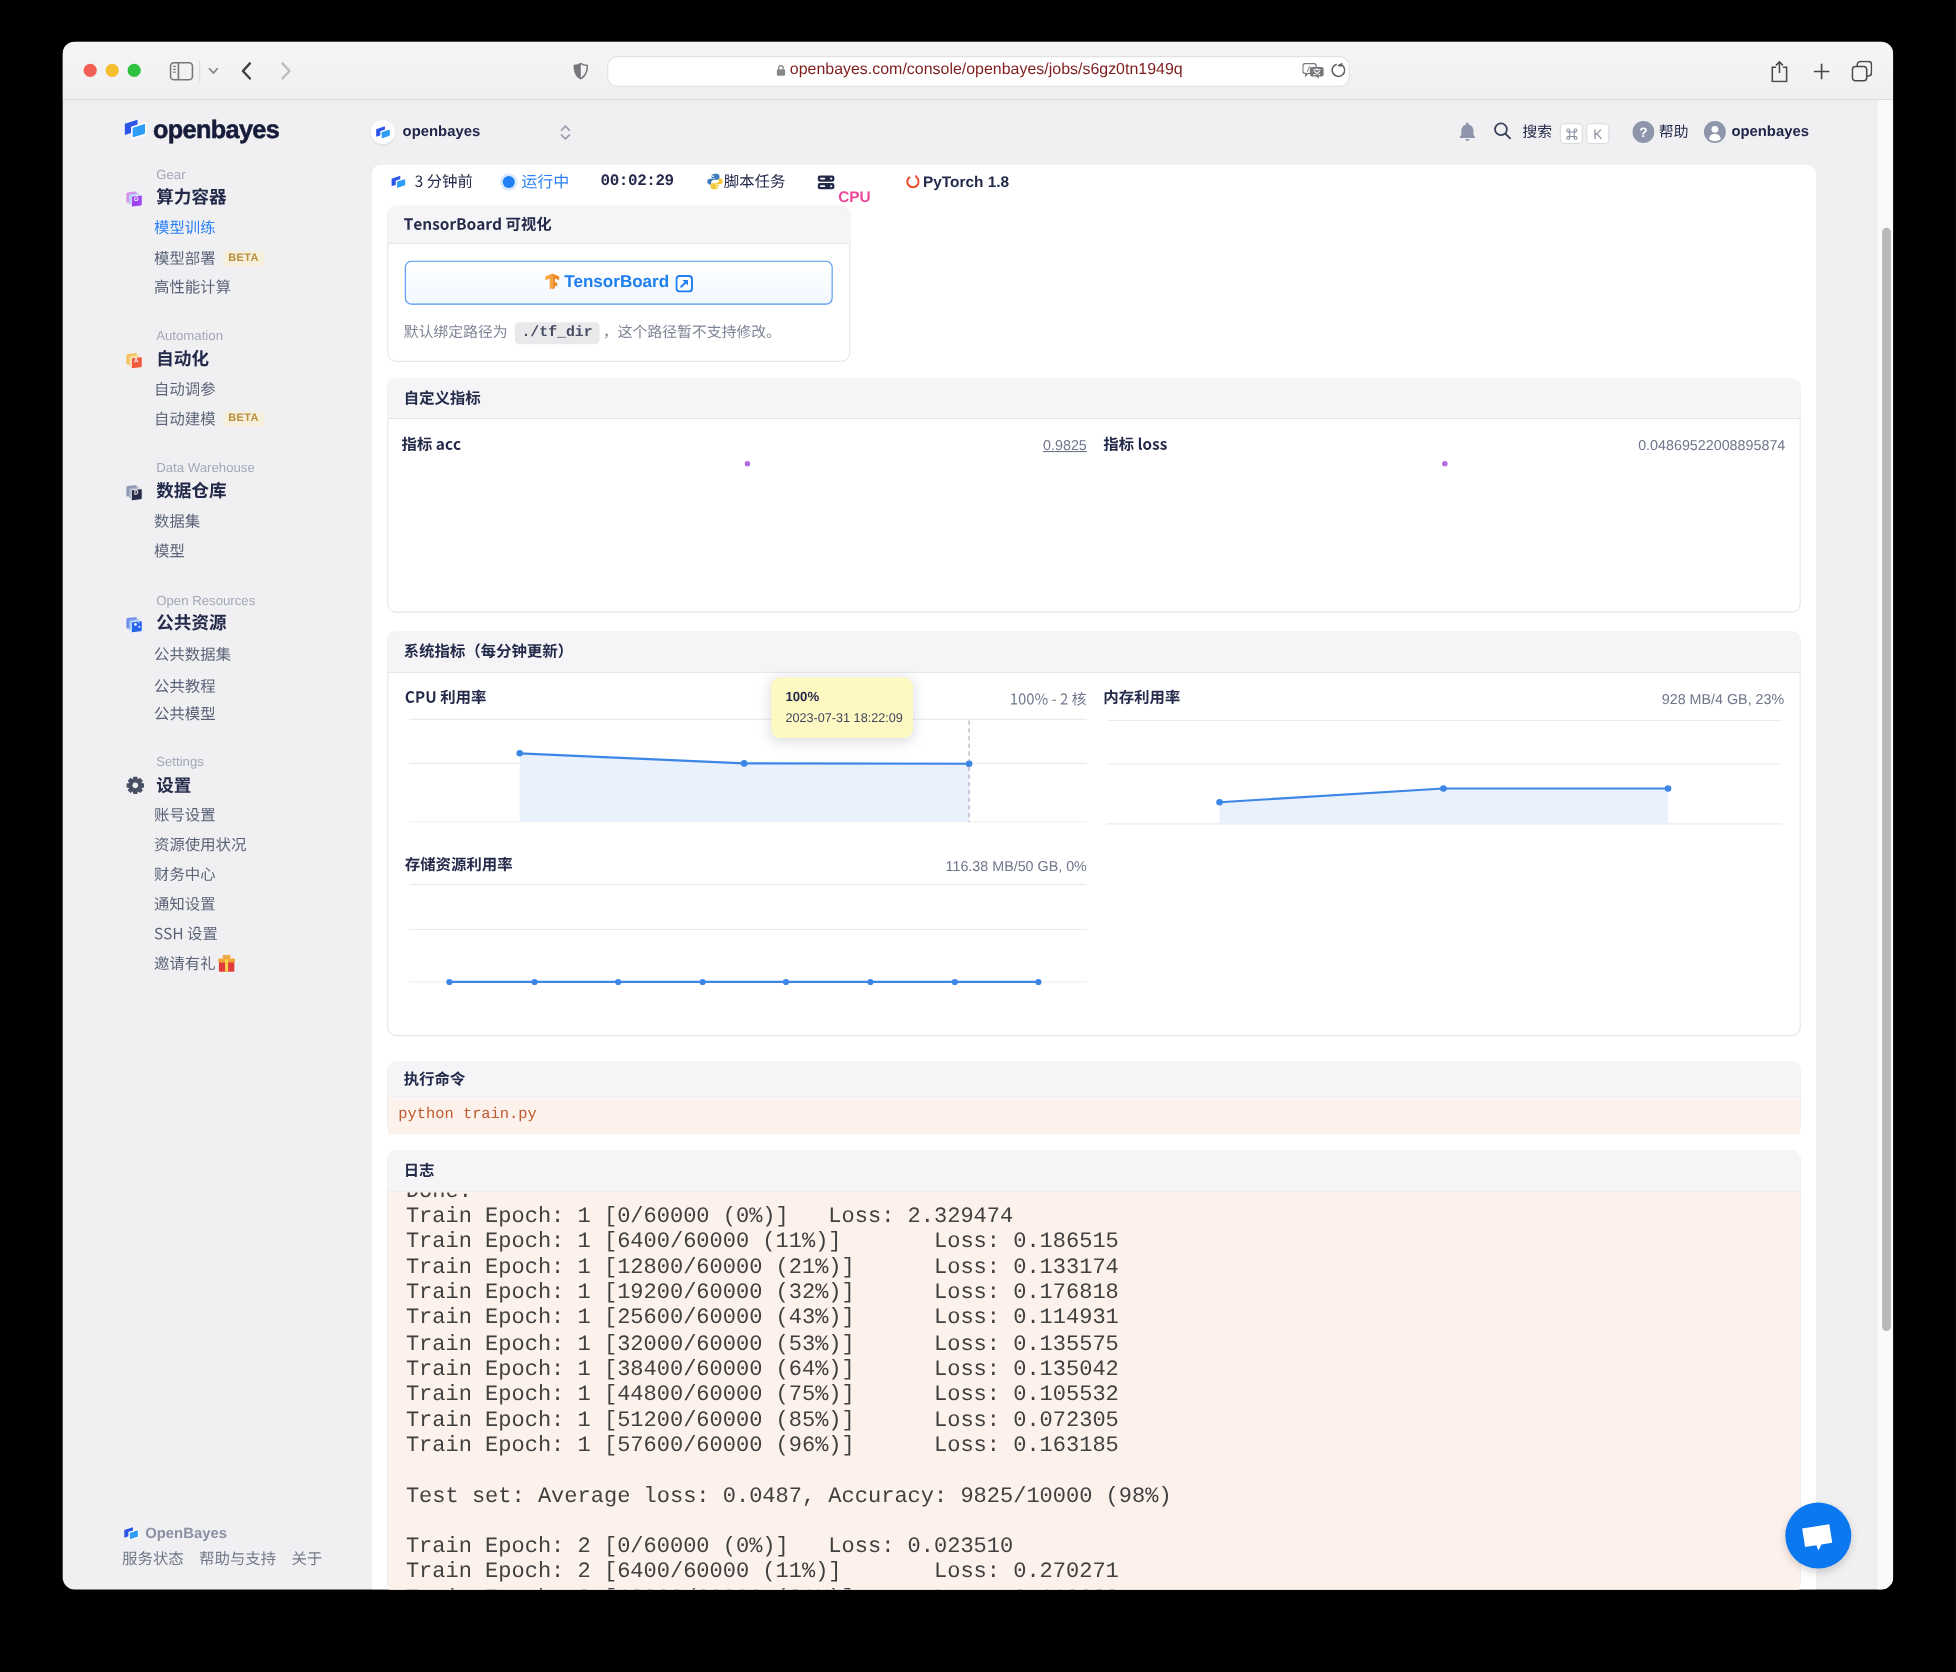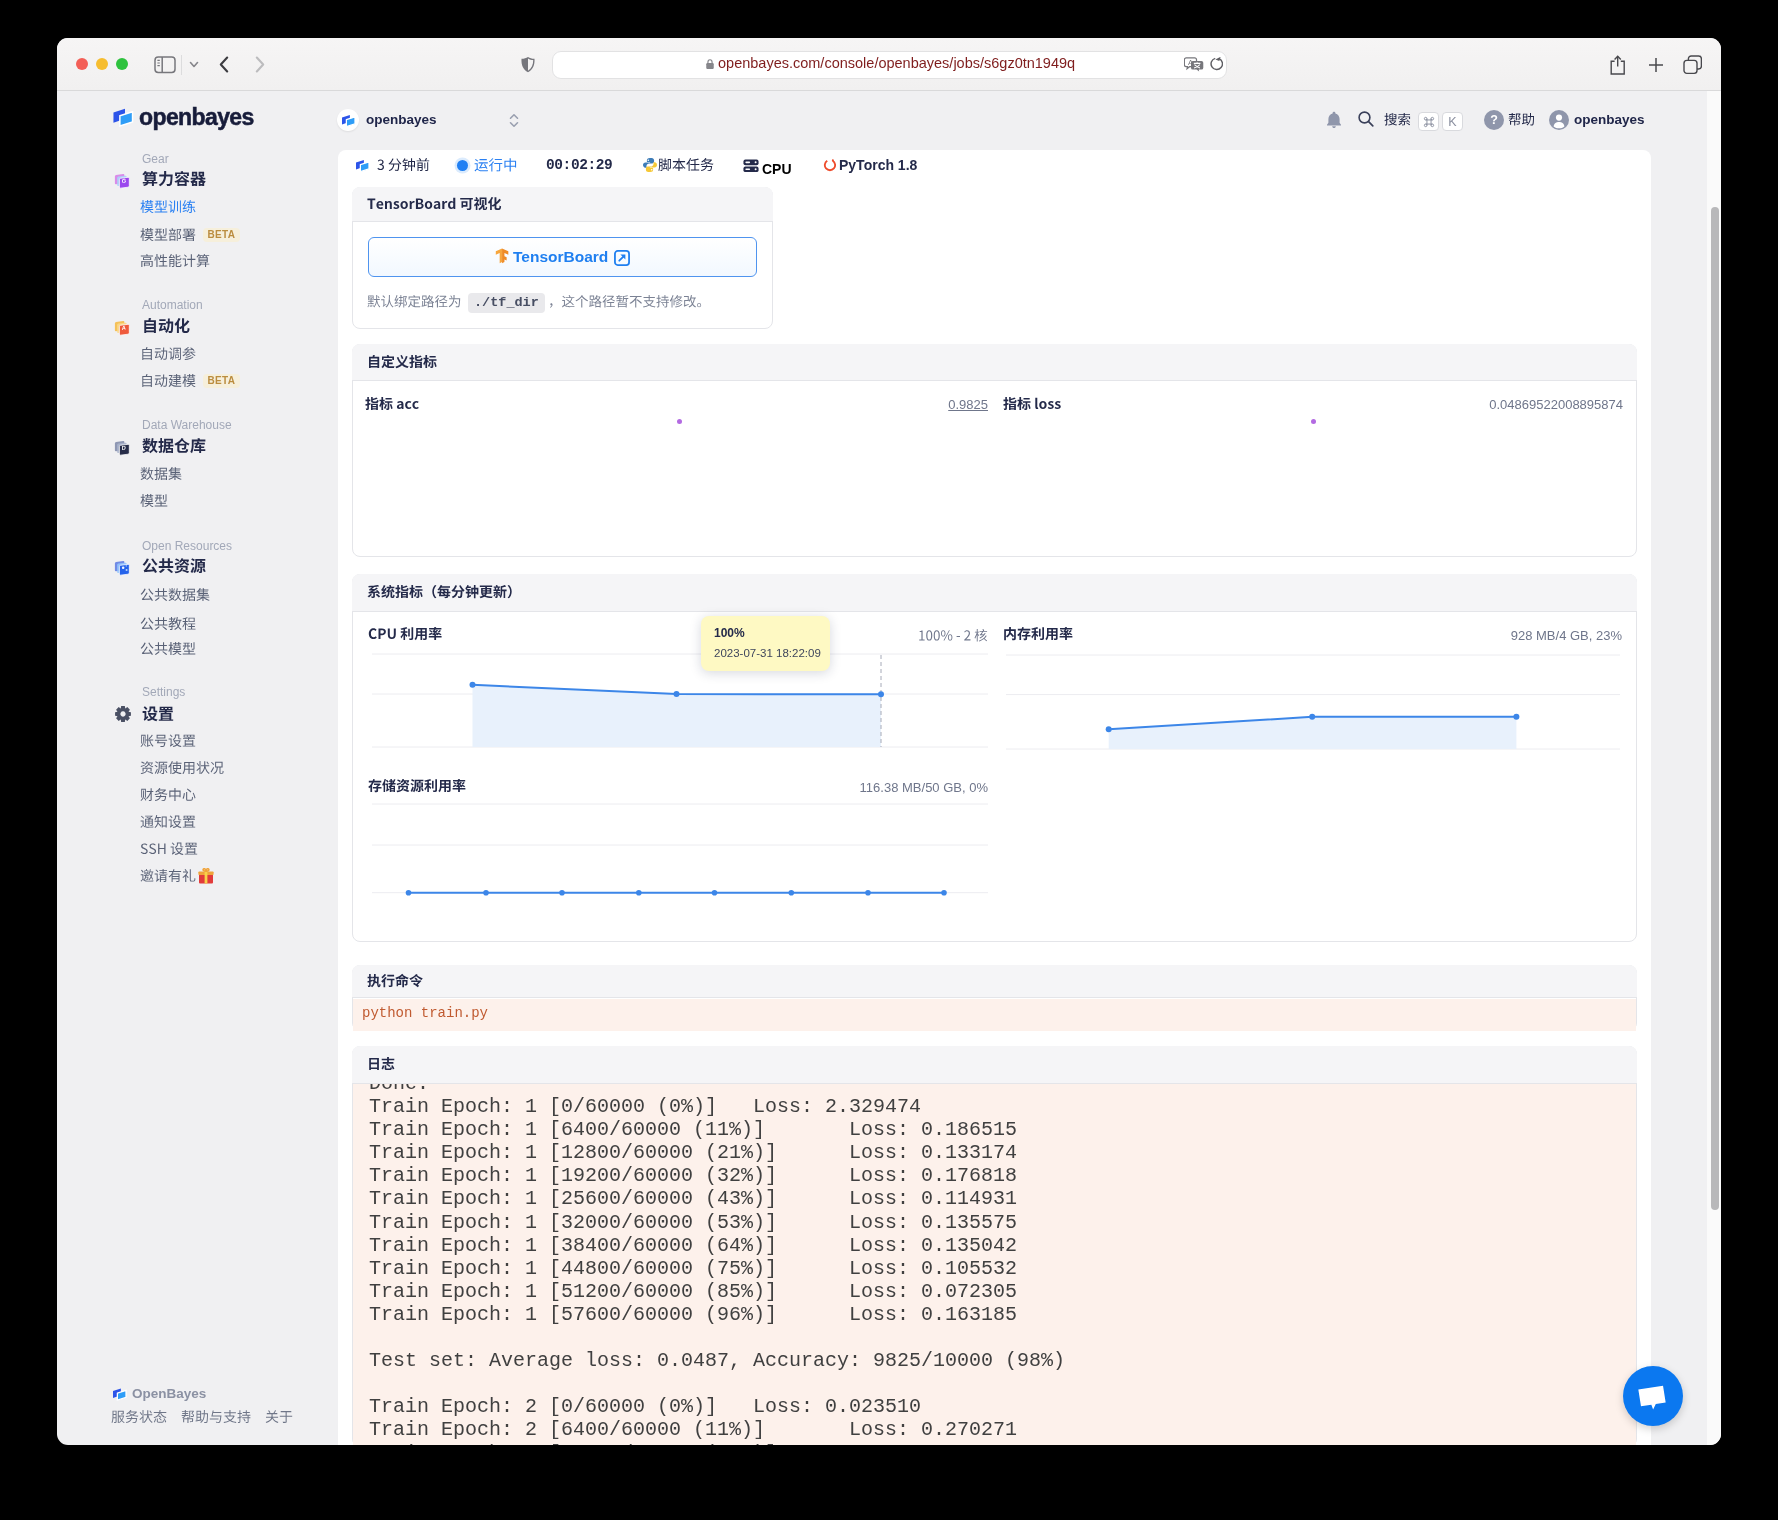--- a/index.html
+++ b/index.html
@@ -314,21 +314,21 @@
         </svg>
       </div>
       <svg style="position:absolute;left:405px;top:8px" width="16" height="15" viewBox="0 0 18 15.5">
         <rect x="0.5" y="1" width="17" height="6.4" rx="2.2" fill="#242a4a"></rect>
         <rect x="0.5" y="8.8" width="17" height="6.4" rx="2.2" fill="#242a4a"></rect>
         <rect x="2.6" y="3.3" width="5.4" height="1.8" rx="0.9" fill="#fff"></rect>
         <rect x="2.6" y="11.1" width="5.4" height="1.8" rx="0.9" fill="#fff"></rect>
         <circle cx="14.2" cy="4.2" r="1.1" fill="#fff"></circle>
         <circle cx="14.2" cy="12" r="1.1" fill="#fff"></circle>
       </svg>
-      <div style="position:absolute;left:424px;top:11px;font:bold 14px/16.8px 'Liberation Sans',sans-serif;color:#000000;white-space:nowrap;">CPU</div>
+      <div style="position:absolute;left:424px;top:21px;font:bold 14px/16.8px 'Liberation Sans',sans-serif;color:#ec4899;white-space:nowrap;">CPU</div>
       <svg style="position:absolute;left:485px;top:7px" width="13" height="15" viewBox="0 0 14 15">
         <path fill="none" stroke="#ee4c2c" stroke-width="2" d="M 4.6,3.4 A 5.55,5.55 0 1 0 10.4,3.4"></path>
         <circle cx="10.6" cy="2.9" r="1.1" fill="#ee4c2c"></circle>
       </svg>
       <div style="position:absolute;left:501px;top:6.5px;font:bold 14px/16.8px 'Liberation Sans',sans-serif;color:#242a4a;white-space:nowrap;">PyTorch 1.8</div>
       <div style="position:absolute;left:14px;top:37px;width:421px;height:142px;background:#fff;border:1px solid #e4e5e9;border-radius:8px;overflow:hidden"></div>
       <div style="position:absolute;left:14px;top:37px;width:421px;height:35px;background:#f5f5f7;border-bottom:1px solid #e4e5e9;border-radius:8px 8px 0 0"></div>
       <div style="position:absolute;left:29px;top:45.75px">
         <svg width="135.0" height="17.5" viewBox="0 -12.88 135.0 17.5" style="display:block">
           <path fill="#242a4a" d="M3.3 0H5.4V-8.6H8.3V-10.4H0.4V-8.6H3.3Z M13.3 0.2C14.2 0.2 15.2 -0.1 16 -0.7L15.3 -1.9C14.7 -1.6 14.2 -1.4 13.6 -1.4C12.4 -1.4 11.5 -2.1 11.4 -3.3H16.2C16.3 -3.5 16.3 -3.9 16.3 -4.3C16.3 -6.5 15.2 -8 13 -8C11.2 -8 9.4 -6.5 9.4 -3.9C9.4 -1.3 11.1 0.2 13.3 0.2ZM11.3 -4.7C11.5 -5.9 12.2 -6.4 13 -6.4C14.1 -6.4 14.5 -5.8 14.5 -4.7Z M18 0H20V-5.4C20.6 -6 21 -6.3 21.7 -6.3C22.4 -6.3 22.8 -5.9 22.8 -4.6V0H24.8V-4.9C24.8 -6.9 24.1 -8 22.4 -8C21.4 -8 20.6 -7.5 19.9 -6.8H19.8L19.7 -7.8H18Z M29.2 0.2C31.2 0.2 32.3 -0.9 32.3 -2.3C32.3 -3.7 31.2 -4.3 30.1 -4.6C29.3 -5 28.6 -5.2 28.6 -5.7C28.6 -6.2 28.9 -6.5 29.6 -6.5C30.2 -6.5 30.8 -6.2 31.3 -5.8L32.2 -7.1C31.6 -7.6 30.7 -8 29.6 -8C27.8 -8 26.7 -7 26.7 -5.6C26.7 -4.3 27.8 -3.7 28.8 -3.3C29.6 -3 30.4 -2.8 30.4 -2.2C30.4 -1.7 30 -1.3 29.3 -1.3C28.5 -1.3 27.9 -1.7 27.2 -2.2L26.2 -0.9C27 -0.3 28.2 0.2 29.2 0.2Z M37.2 0.2C39.1 0.2 40.9 -1.3 40.9 -3.9C40.9 -6.5 39.1 -8 37.2 -8C35.2 -8 33.4 -6.5 33.4 -3.9C33.4 -1.3 35.2 0.2 37.2 0.2ZM37.2 -1.5C36.1 -1.5 35.5 -2.4 35.5 -3.9C35.5 -5.4 36.1 -6.4 37.2 -6.4C38.2 -6.4 38.8 -5.4 38.8 -3.9C38.8 -2.4 38.2 -1.5 37.2 -1.5Z M42.7 0H44.7V-4.7C45.2 -5.8 45.9 -6.2 46.5 -6.2C46.8 -6.2 47.1 -6.2 47.3 -6.1L47.7 -7.9C47.4 -8 47.2 -8 46.8 -8C45.9 -8 45.1 -7.5 44.5 -6.5H44.5L44.3 -7.8H42.7Z M48.9 0H52.6C54.9 0 56.6 -1 56.6 -3.1C56.6 -4.4 55.8 -5.2 54.7 -5.5V-5.6C55.6 -5.9 56.1 -6.8 56.1 -7.8C56.1 -9.7 54.5 -10.4 52.4 -10.4H48.9ZM51 -6.1V-8.8H52.2C53.5 -8.8 54.1 -8.4 54.1 -7.5C54.1 -6.7 53.5 -6.1 52.2 -6.1ZM51 -1.6V-4.6H52.4C53.9 -4.6 54.6 -4.2 54.6 -3.2C54.6 -2.1 53.8 -1.6 52.4 -1.6Z M61.6 0.2C63.5 0.2 65.3 -1.3 65.3 -3.9C65.3 -6.5 63.5 -8 61.6 -8C59.6 -8 57.8 -6.5 57.8 -3.9C57.8 -1.3 59.6 0.2 61.6 0.2ZM61.6 -1.5C60.5 -1.5 59.9 -2.4 59.9 -3.9C59.9 -5.4 60.5 -6.4 61.6 -6.4C62.6 -6.4 63.2 -5.4 63.2 -3.9C63.2 -2.4 62.6 -1.5 61.6 -1.5Z M69 0.2C69.9 0.2 70.7 -0.2 71.3 -0.8H71.4L71.6 0H73.2V-4.6C73.2 -6.8 72.2 -8 70.2 -8C69 -8 67.9 -7.6 67 -7L67.7 -5.6C68.4 -6.1 69.1 -6.4 69.8 -6.4C70.8 -6.4 71.1 -5.8 71.2 -5C68 -4.7 66.7 -3.8 66.7 -2.1C66.7 -0.8 67.6 0.2 69 0.2ZM69.7 -1.4C69.1 -1.4 68.6 -1.7 68.6 -2.3C68.6 -3 69.3 -3.5 71.2 -3.8V-2.2C70.7 -1.7 70.3 -1.4 69.7 -1.4Z M75.3 0H77.4V-4.7C77.8 -5.8 78.6 -6.2 79.2 -6.2C79.5 -6.2 79.7 -6.2 80 -6.1L80.3 -7.9C80.1 -8 79.9 -8 79.4 -8C78.6 -8 77.8 -7.5 77.2 -6.5H77.2L77 -7.8H75.3Z M84.2 0.2C85 0.2 85.8 -0.2 86.4 -0.8H86.4L86.6 0H88.3V-11.2H86.2V-8.4L86.3 -7.2C85.7 -7.7 85.2 -8 84.3 -8C82.6 -8 81 -6.5 81 -3.9C81 -1.3 82.2 0.2 84.2 0.2ZM84.7 -1.5C83.7 -1.5 83.1 -2.3 83.1 -3.9C83.1 -5.5 83.8 -6.3 84.7 -6.3C85.2 -6.3 85.7 -6.2 86.2 -5.8V-2.3C85.8 -1.7 85.3 -1.5 84.7 -1.5Z M93.2 -11V-9.3H102.5V-0.9C102.5 -0.6 102.4 -0.5 102.1 -0.5C101.7 -0.5 100.5 -0.5 99.5 -0.5C99.8 -0.1 100.1 0.7 100.2 1.2C101.6 1.2 102.7 1.2 103.3 0.9C104 0.6 104.3 0.1 104.3 -0.9V-9.3H105.9V-11ZM96.1 -6.1H98.8V-3.8H96.1ZM94.5 -7.7V-1.2H96.1V-2.2H100.5V-7.7Z M112.6 -11.3V-3.8H114.2V-9.8H117.8V-3.8H119.5V-11.3ZM115.2 -9V-6.8C115.2 -4.6 114.8 -1.8 111.3 0C111.6 0.3 112.1 0.9 112.3 1.3C114.1 0.4 115.1 -0.9 115.8 -2.2V-0.4C115.8 0.7 116.3 1.1 117.4 1.1H118.4C119.8 1.1 120 0.4 120.2 -1.8C119.8 -1.9 119.3 -2.1 118.9 -2.4C118.8 -0.6 118.7 -0.2 118.4 -0.2H117.7C117.5 -0.2 117.4 -0.3 117.4 -0.6V-3.9H116.5C116.7 -4.9 116.8 -5.9 116.8 -6.7V-9ZM108.3 -11.1C108.7 -10.7 109.2 -10.1 109.4 -9.5H107.3V-8H110.2C109.5 -6.4 108.2 -4.9 106.9 -4.1C107.1 -3.8 107.5 -2.8 107.6 -2.4C108 -2.7 108.4 -3 108.8 -3.4V1.2H110.4V-4.2C110.8 -3.7 111.1 -3.1 111.3 -2.7L112.4 -4C112.2 -4.3 111.3 -5.3 110.7 -5.9C111.3 -6.9 111.8 -7.9 112.2 -9L111.3 -9.6L111 -9.5H110L110.9 -10.1C110.7 -10.6 110.2 -11.3 109.7 -11.9Z M124.5 -12C123.7 -9.9 122.3 -7.9 120.9 -6.7C121.3 -6.3 121.8 -5.4 122 -5C122.4 -5.3 122.7 -5.7 123.1 -6.1V1.2H124.8V-3.4C125.2 -3 125.7 -2.5 125.9 -2.2C126.5 -2.5 127 -2.8 127.5 -3.1V-1.7C127.5 0.4 128 1 129.8 1C130.1 1 131.5 1 131.8 1C133.5 1 133.9 -0 134.1 -2.7C133.6 -2.9 132.9 -3.2 132.5 -3.5C132.4 -1.2 132.3 -0.7 131.6 -0.7C131.4 -0.7 130.3 -0.7 130 -0.7C129.4 -0.7 129.4 -0.8 129.4 -1.6V-4.3C131 -5.6 132.7 -7.2 134 -9L132.4 -10.1C131.5 -8.8 130.5 -7.6 129.4 -6.6V-11.7H127.5V-5.2C126.6 -4.5 125.7 -4 124.8 -3.6V-8.7C125.4 -9.6 125.8 -10.5 126.2 -11.4Z"></path>

